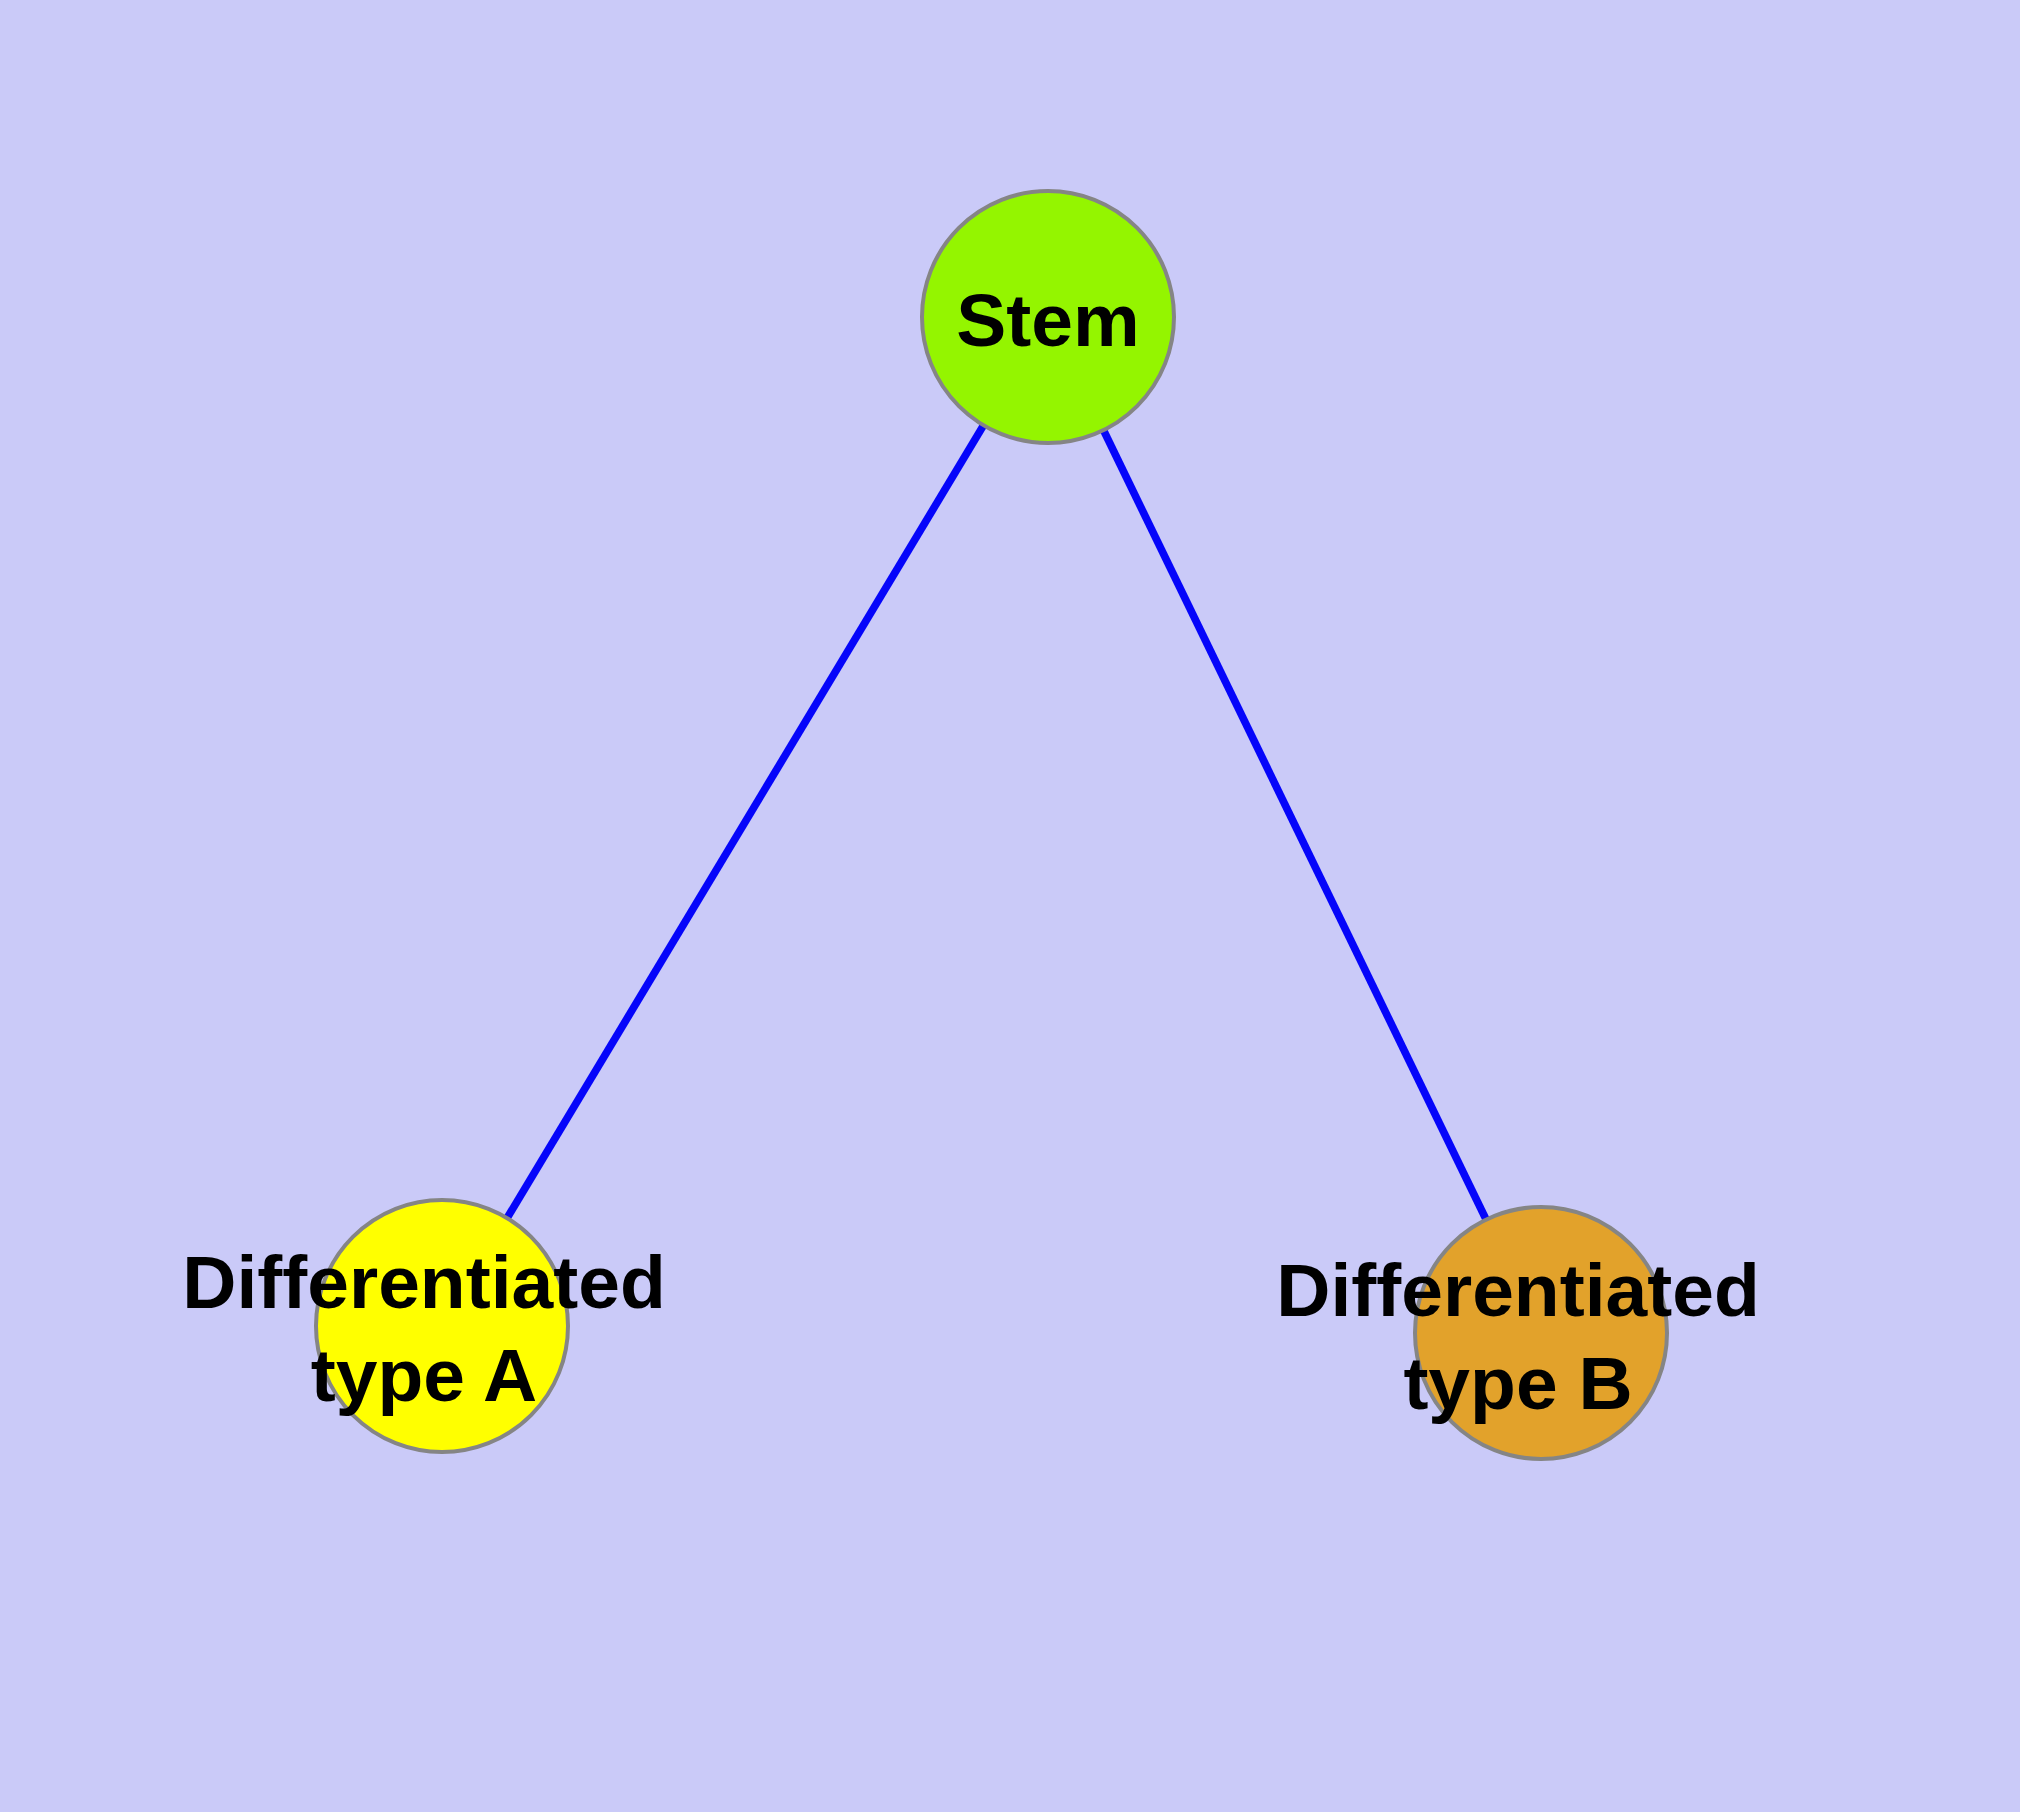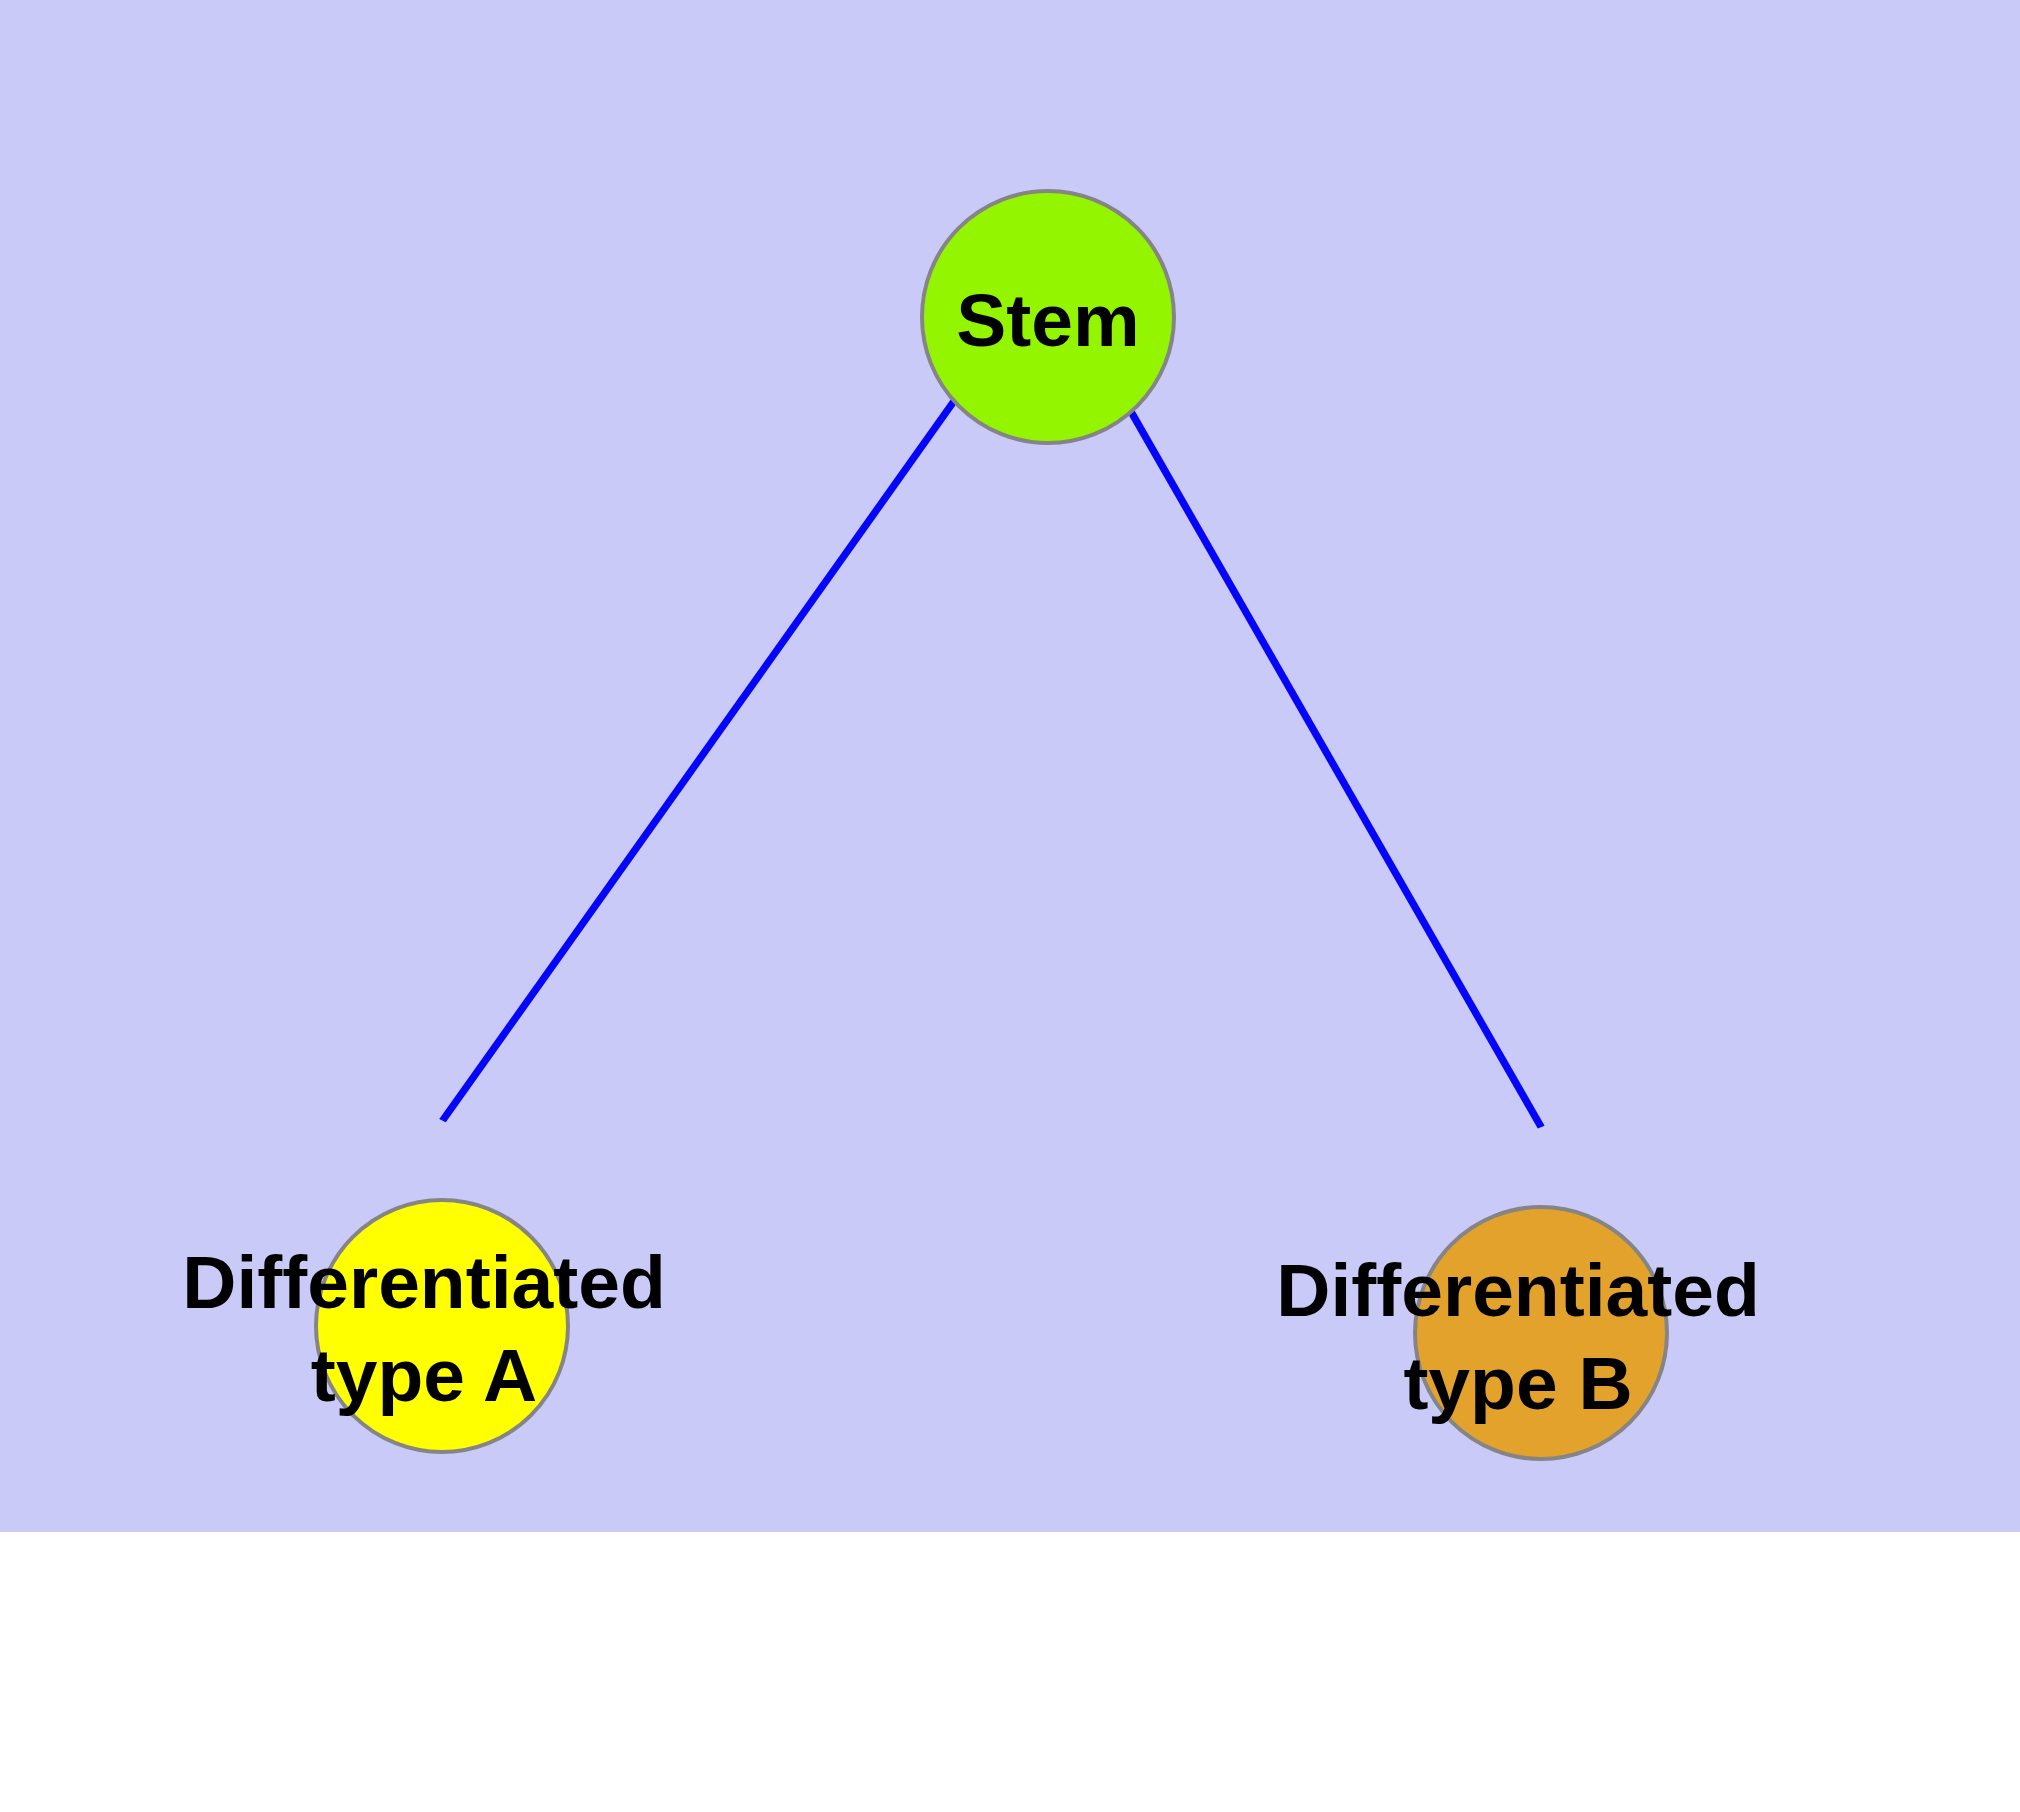--- a/index.html
+++ b/index.html
@@ -2,21 +2,21 @@
 <html style="font-size:13.6px"><head>
 <meta charset="utf-8">
 <style>
   html, body {
     margin: 0;
     padding: 0;
   }
   .canvas {
     position: relative;
     width: 2021px;
-    height: 1532px;
+    height: 1812px;
     overflow: hidden;
   }
   .edge-layer {
     position: absolute;
     left: 0;
     top: 0;
     width: 100%;
     height: 100%;
   }
   .node-circle {

